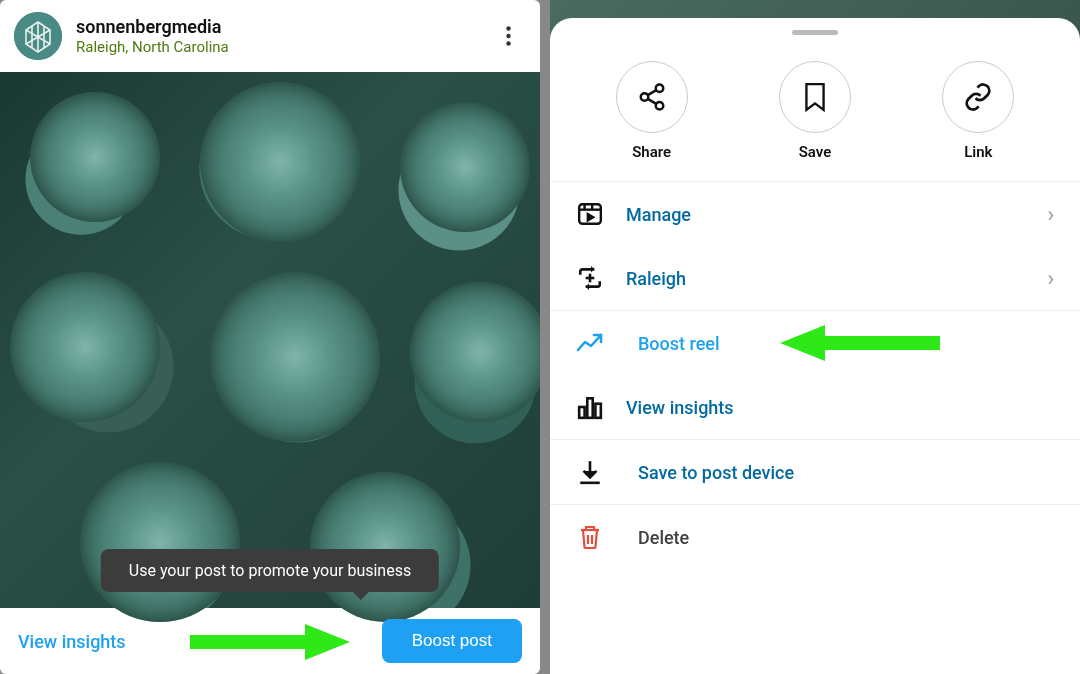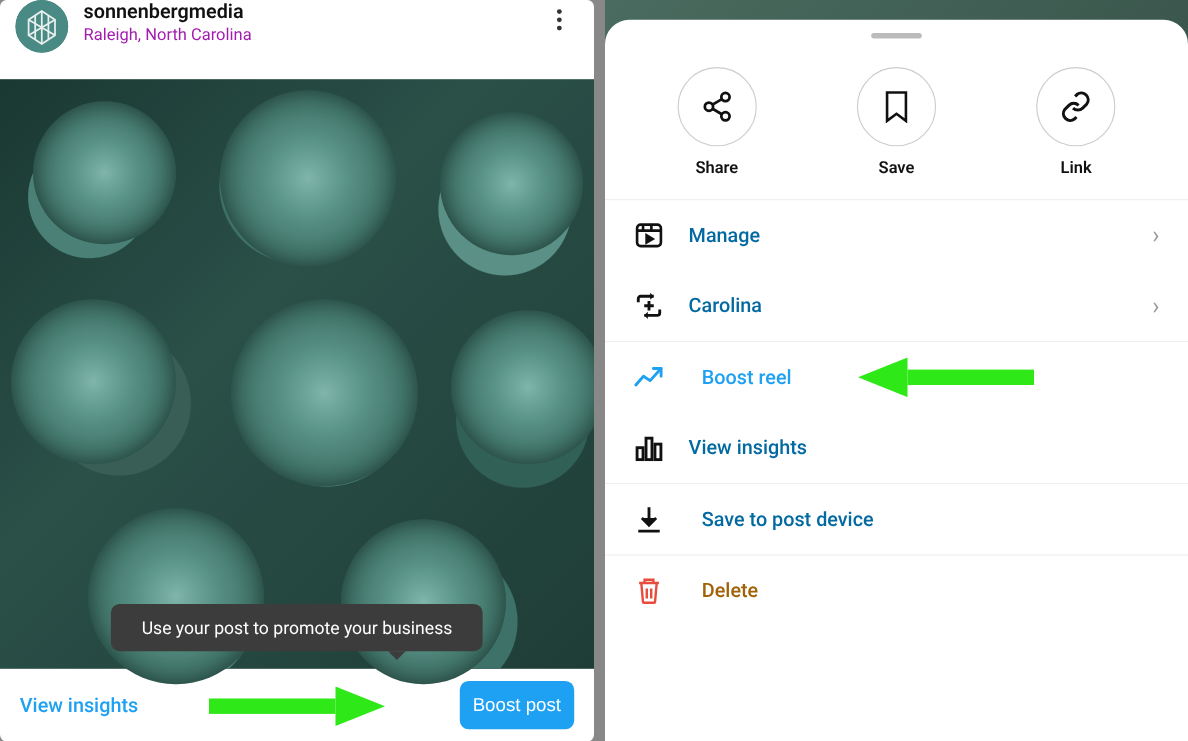--- a/index.html
+++ b/index.html
@@ -23,37 +23,37 @@
     height: 674px;
     background: #fff;
     position: relative;
     border-radius: 6px;
     overflow: hidden;
     display: flex;
     flex-direction: column;
   }
   .post-header {
     display: flex;
-    align-items: flex-start;
+    align-items: center;
     padding: 0 14px;
     height: 72px;
   }
   .avatar {
     width: 48px;
     height: 48px;
     border-radius: 50%;
     background: #3b7a76;
     position: relative;
     overflow: hidden;
     flex-shrink: 0;
   }
   .avatar svg { width: 100%; height: 100%; }
   .post-header-text { margin-left: 14px; flex: 1; }
   .username { font-weight: 600; font-size: 18px; color: #111; }
-  .location { font-size: 15px; color: #a21caf; margin-top: 1px; }
+  .location { font-size: 15px; color: #4d7c0f; margin-top: 1px; }
   .more-btn {
     width: 36px; height:36px;
     display:flex; align-items:center; justify-content:center;
     cursor:pointer;
     font-size: 22px;
     color:#333;
   }
   .post-image {
     flex:1;
     position: relative;
@@ -107,21 +107,21 @@
     color: #1ea1f2;
     font-size: 18px;
     font-weight: 500;
     cursor:pointer;
   }
   .boost-btn {
     background: #1ea1f2;
     color: #fff;
     border: none;
     border-radius: 8px;
-    padding: 12px 12px;
+    padding: 12px 30px;
     font-size: 17px;
     font-weight: 500;
     cursor:pointer;
   }
   .arrow-left {
     position:absolute;
     left: 190px;
     bottom: 14px;
     width: 160px;
     height: 36px;
@@ -180,21 +180,21 @@
   }
   .menu-item + .menu-item.bordered { border-top:1px solid #eee;gap:12px; }
   .menu-icon {
     width:28px; height:28px;
     margin-right:22px;
     display:flex; align-items:center; justify-content:center;
     flex-shrink:0;
   }
   .menu-text { flex:1; color:#0369a1; font-weight:500; }
   .menu-item.blue .menu-text { color:#1ea1f2; }
-  .menu-item.red .menu-text { color:#a16207; }
+  .menu-item.red .menu-text { color:#404040; }
   .chevron { color:#999; font-size:22px; }
   .arrow-right {
     position:absolute;
     left: 230px;
     width: 160px;
     height: 36px;
     pointer-events:none;
   }
 </style>
 </head>
@@ -310,21 +310,21 @@
           <span class="menu-icon">
             <svg width="26" height="26" viewBox="0 0 24 24" fill="none" stroke="#111" stroke-width="2.4">
               <path d="M3 9V6a2 2 0 0 1 2-2h11"></path>
                 <polyline points="13 1 16 4 13 7" fill="#111" stroke="none"></polyline>
               <path d="M21 15v3a2 2 0 0 1-2 2H8"></path>
                 <polyline points="11 23 8 20 11 17" fill="#111" stroke="none"></polyline>
               <line x1="12" y1="8" x2="12" y2="16"></line>
                 <line x1="8" y1="12" x2="16" y2="12"></line>
             </svg>
           </span>
-          <span class="menu-text">Carolina</span>
+          <span class="menu-text">Raleigh</span>
           <span class="chevron">›</span>
         </div>
 
         <div class="menu-item blue bordered">
           <span class="menu-icon">
             <svg width="28" height="22" viewBox="0 0 28 22" fill="none" stroke="#1ea1f2" stroke-width="2.6" stroke-linejoin="round" stroke-linecap="round">
               <polyline points="2,18 9,10 15,14 25,3"></polyline>
               <polyline points="18,3 25,3 25,10"></polyline>
             </svg>
           </span>

